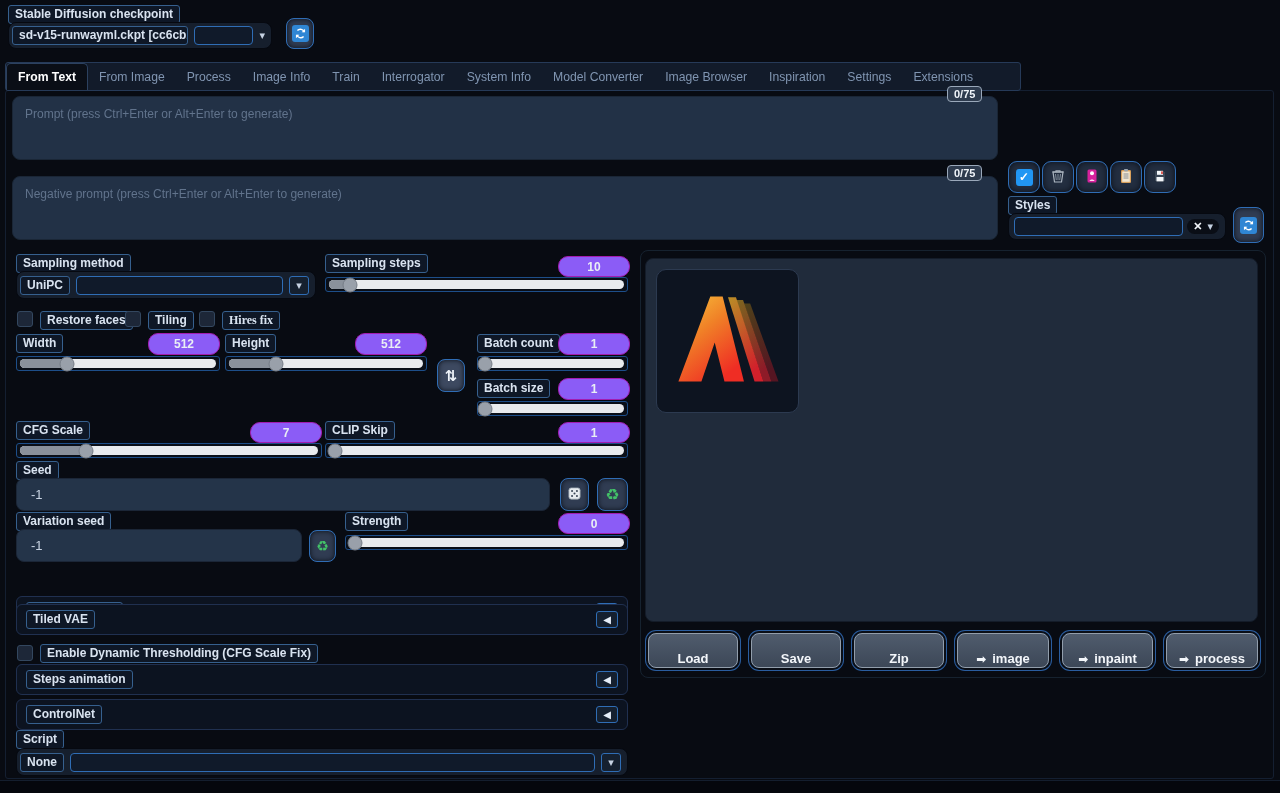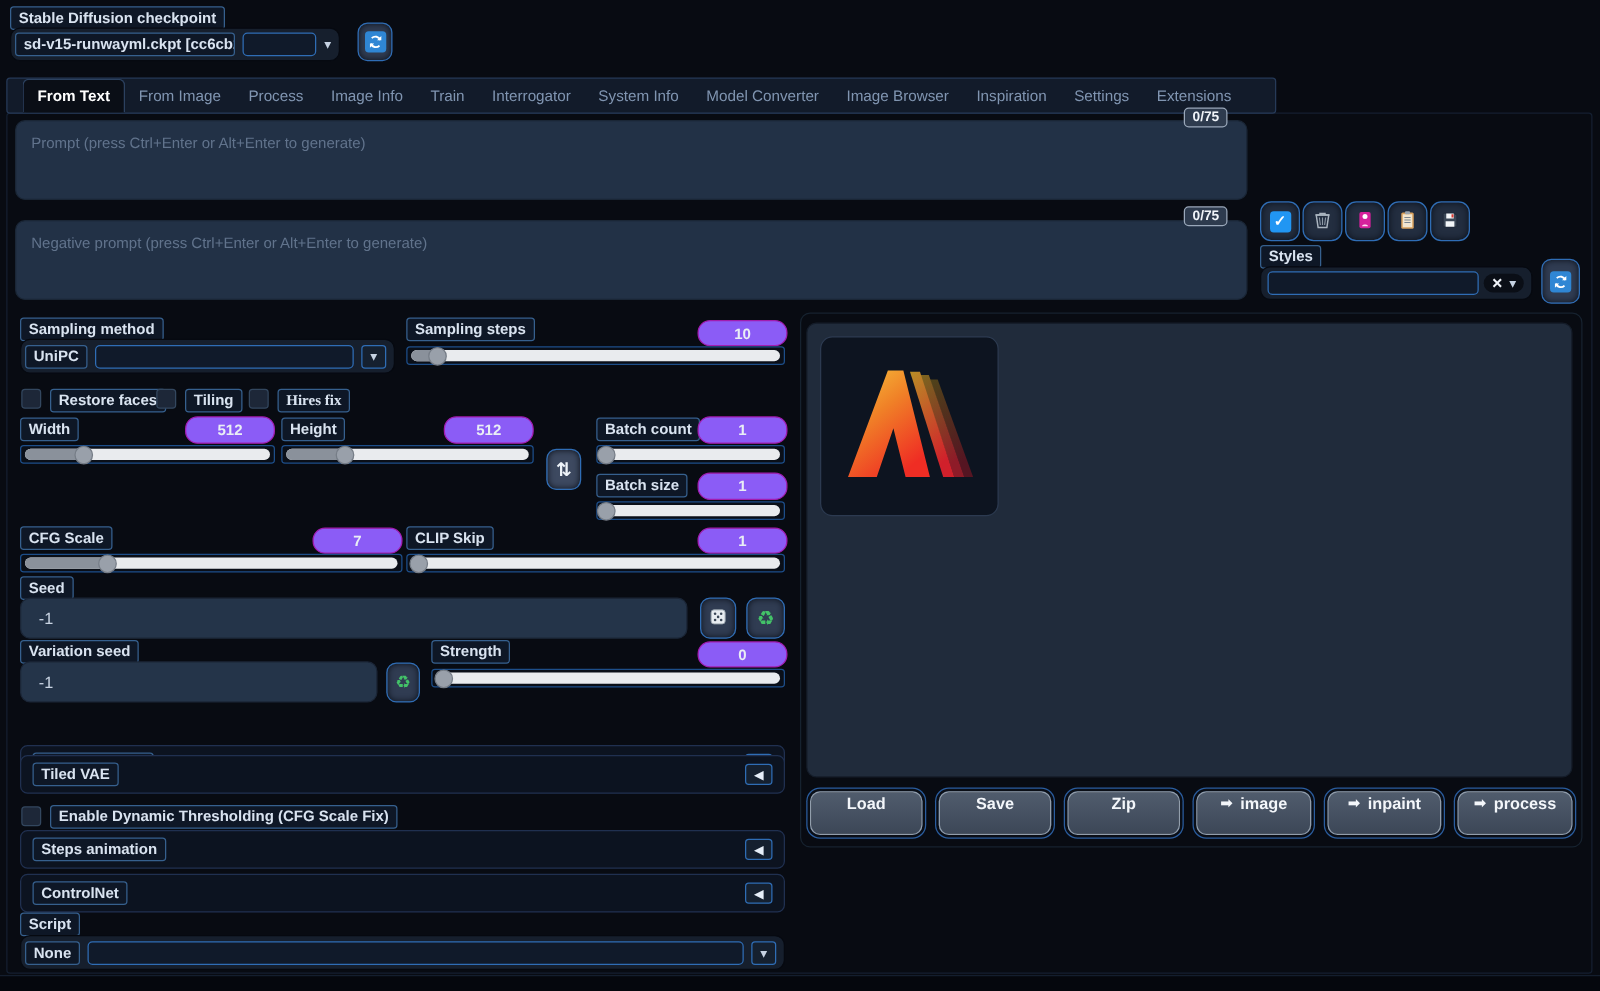--- a/index.html
+++ b/index.html
@@ -33,33 +33,33 @@
   
   textarea.prompt { background:#223146; border:1px solid #1a2636; border-radius:8px; resize:none;
                     color:#c7d2e2; font-size:12px; padding:10px 12px; font-family:"Liberation Sans",sans-serif; outline:none; }
   textarea.prompt::placeholder { color:#61738c; }
   .counter { background:#2e3b4e; border:1px solid #9aa8ba; border-radius:4px; color:#f0f4f9;
              font-size:11px; font-weight:600; padding:1px 6px; }
 
   
   .tabbar { display:flex; align-items:stretch; background:#121b2a; border:1px solid #263a58; border-radius:3px; }
   .tab { display:flex; align-items:center; padding:0 11px; font-size:12.2px; color:#8095b1; cursor:pointer; }
-  .tab.active { background:#0a0e16; color:#ffffff; font-weight:700; border:1px solid #2c415f; border-bottom:none; border-radius:5px 5px 0 0;margin-left:12px; }
+  .tab.active { background:#0a0e16; color:#ffffff; font-weight:700; border:1px solid #2c415f; border-bottom:none; border-radius:5px 5px 0 0; }
 
   
   .gen-btn { background:#e5782e; border:2px solid #13233c; box-shadow:0 0 0 1px #2a5d9f; border-radius:8px;
              color:#fdfdfd; font-weight:700; font-size:14px; display:flex; align-items:center; justify-content:center;
              font-family:"Liberation Sans",sans-serif; cursor:pointer; }
   .toolbtn { width:32px; height:32px; background:#232e40; border:1px solid #2f6db5; border-radius:9px;
              box-shadow:inset 0 0 6px #0a0f18; display:flex; align-items:center; justify-content:center; cursor:pointer; padding:0; }
   .smallbtn { background:#303c52; border:1px solid #2f6db5; border-radius:8px; box-shadow:inset 0 0 5px #0a0f18;
               display:flex; align-items:center; justify-content:center; cursor:pointer; padding:0; }
   .gray-btn { background:linear-gradient(180deg,#505c6d,#3c4757); border:1px solid #929eac;
               box-shadow:0 0 0 2px #0a0e16, 0 0 0 3px #2a5d9f; border-radius:8px; color:#f3f6fa;
-              font-weight:700; font-size:13px; display:flex; align-items:flex-start; justify-content:center; gap:6px;
+              font-weight:700; font-size:13px; display:flex; align-items:flex-end; justify-content:center; gap:6px;
               font-family:"Liberation Sans",sans-serif; cursor:pointer; }
   .arr { font-family:"DejaVu Sans",sans-serif; font-size:12px; }
 
   
   input.numfield { background:#243449; border:1px solid #1b2637; border-radius:8px; color:#c9d4e3;
                    font-size:13px; padding:0 14px; outline:none; font-family:"Liberation Sans",sans-serif; }
   .checkbox { width:16px; height:16px; background:#1d2738; border:1px solid #33475f; border-radius:3px; cursor:pointer; }
 
   
   .accordion { background:#0c1320; border:1px solid #203050; border-radius:6px; display:flex;

